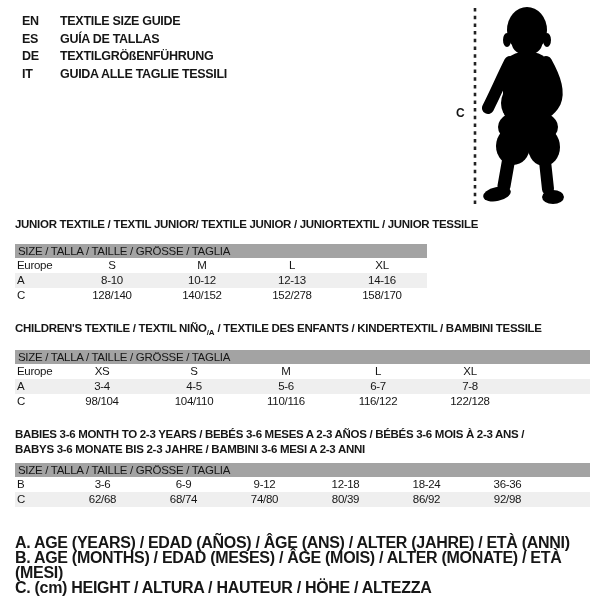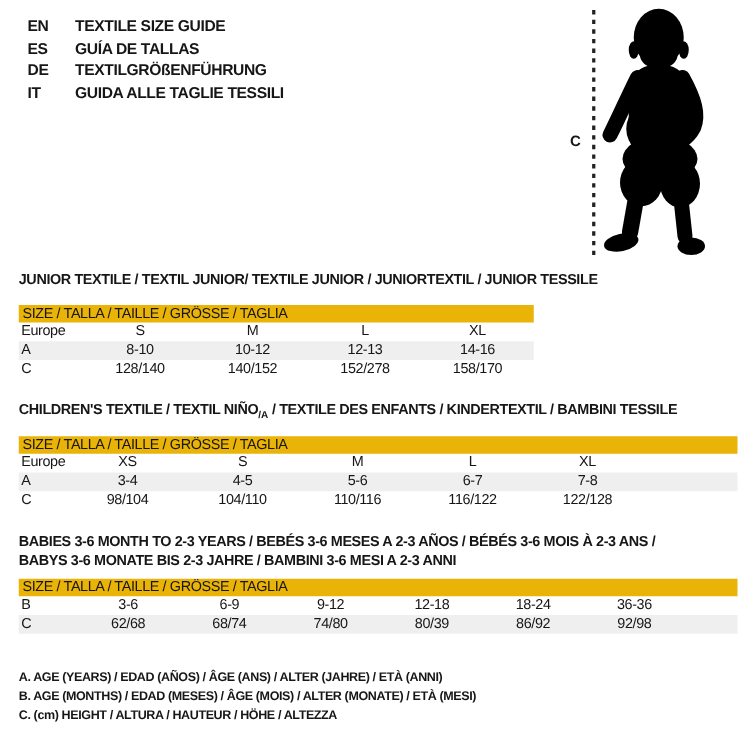--- a/index.html
+++ b/index.html
@@ -28,34 +28,34 @@
   .sec1 { top:218px; width:412px; }
   .sec2 { top:322px; width:575px; }
   .sec3 { top:427px; width:575px; }
 
   .tbl-title { font-weight:bold; font-size:11.5px; line-height:13px; white-space:nowrap; }
   .sec1 .tbl-title { margin-bottom:13px; }
   .sec2 .tbl-title { margin-bottom:11px; }
   .sec3 .tbl-title { line-height:15px; margin-bottom:6px; white-space:normal; }
 
   .size-bar {
-    background:#eab308; height:14px; line-height:14px;
+    background:#a3a3a3; height:14px; line-height:14px;
     font-size:11.5px; padding-left:3px; white-space:nowrap;
   }
   .trow { display:flex; height:15px; line-height:15px; font-size:11.5px; }
   .trow.alt { background:#efefef; }
   .tlbl { padding-left:2px; }
   .sec1 .tlbl { width:52px; }  .sec1 .tcell { width:90px; text-align:center; }
   .sec2 .tlbl { width:41px; }  .sec2 .tcell { width:92px; text-align:center; }
   .sec3 .tlbl { width:47px; }  .sec3 .tcell { width:81px; text-align:center; }
   .sub-a { font-size:8px; vertical-align:sub; letter-spacing:0; }
 
   
   .footnotes { position:absolute; left:15px; top:535px; }
-  .footnote { font-weight:bold; font-size:10px; line-height:15px; }
+  .footnote { font-weight:bold; font-size:16px; line-height:15px; }
 </style>
 </head>
 <body>
 
 <div class="langs">
   <div class="lang-row">
     <span class="lang-code">EN</span>
     <span class="lang-title">TEXTILE SIZE GUIDE</span>
   </div>
   <div class="lang-row">

